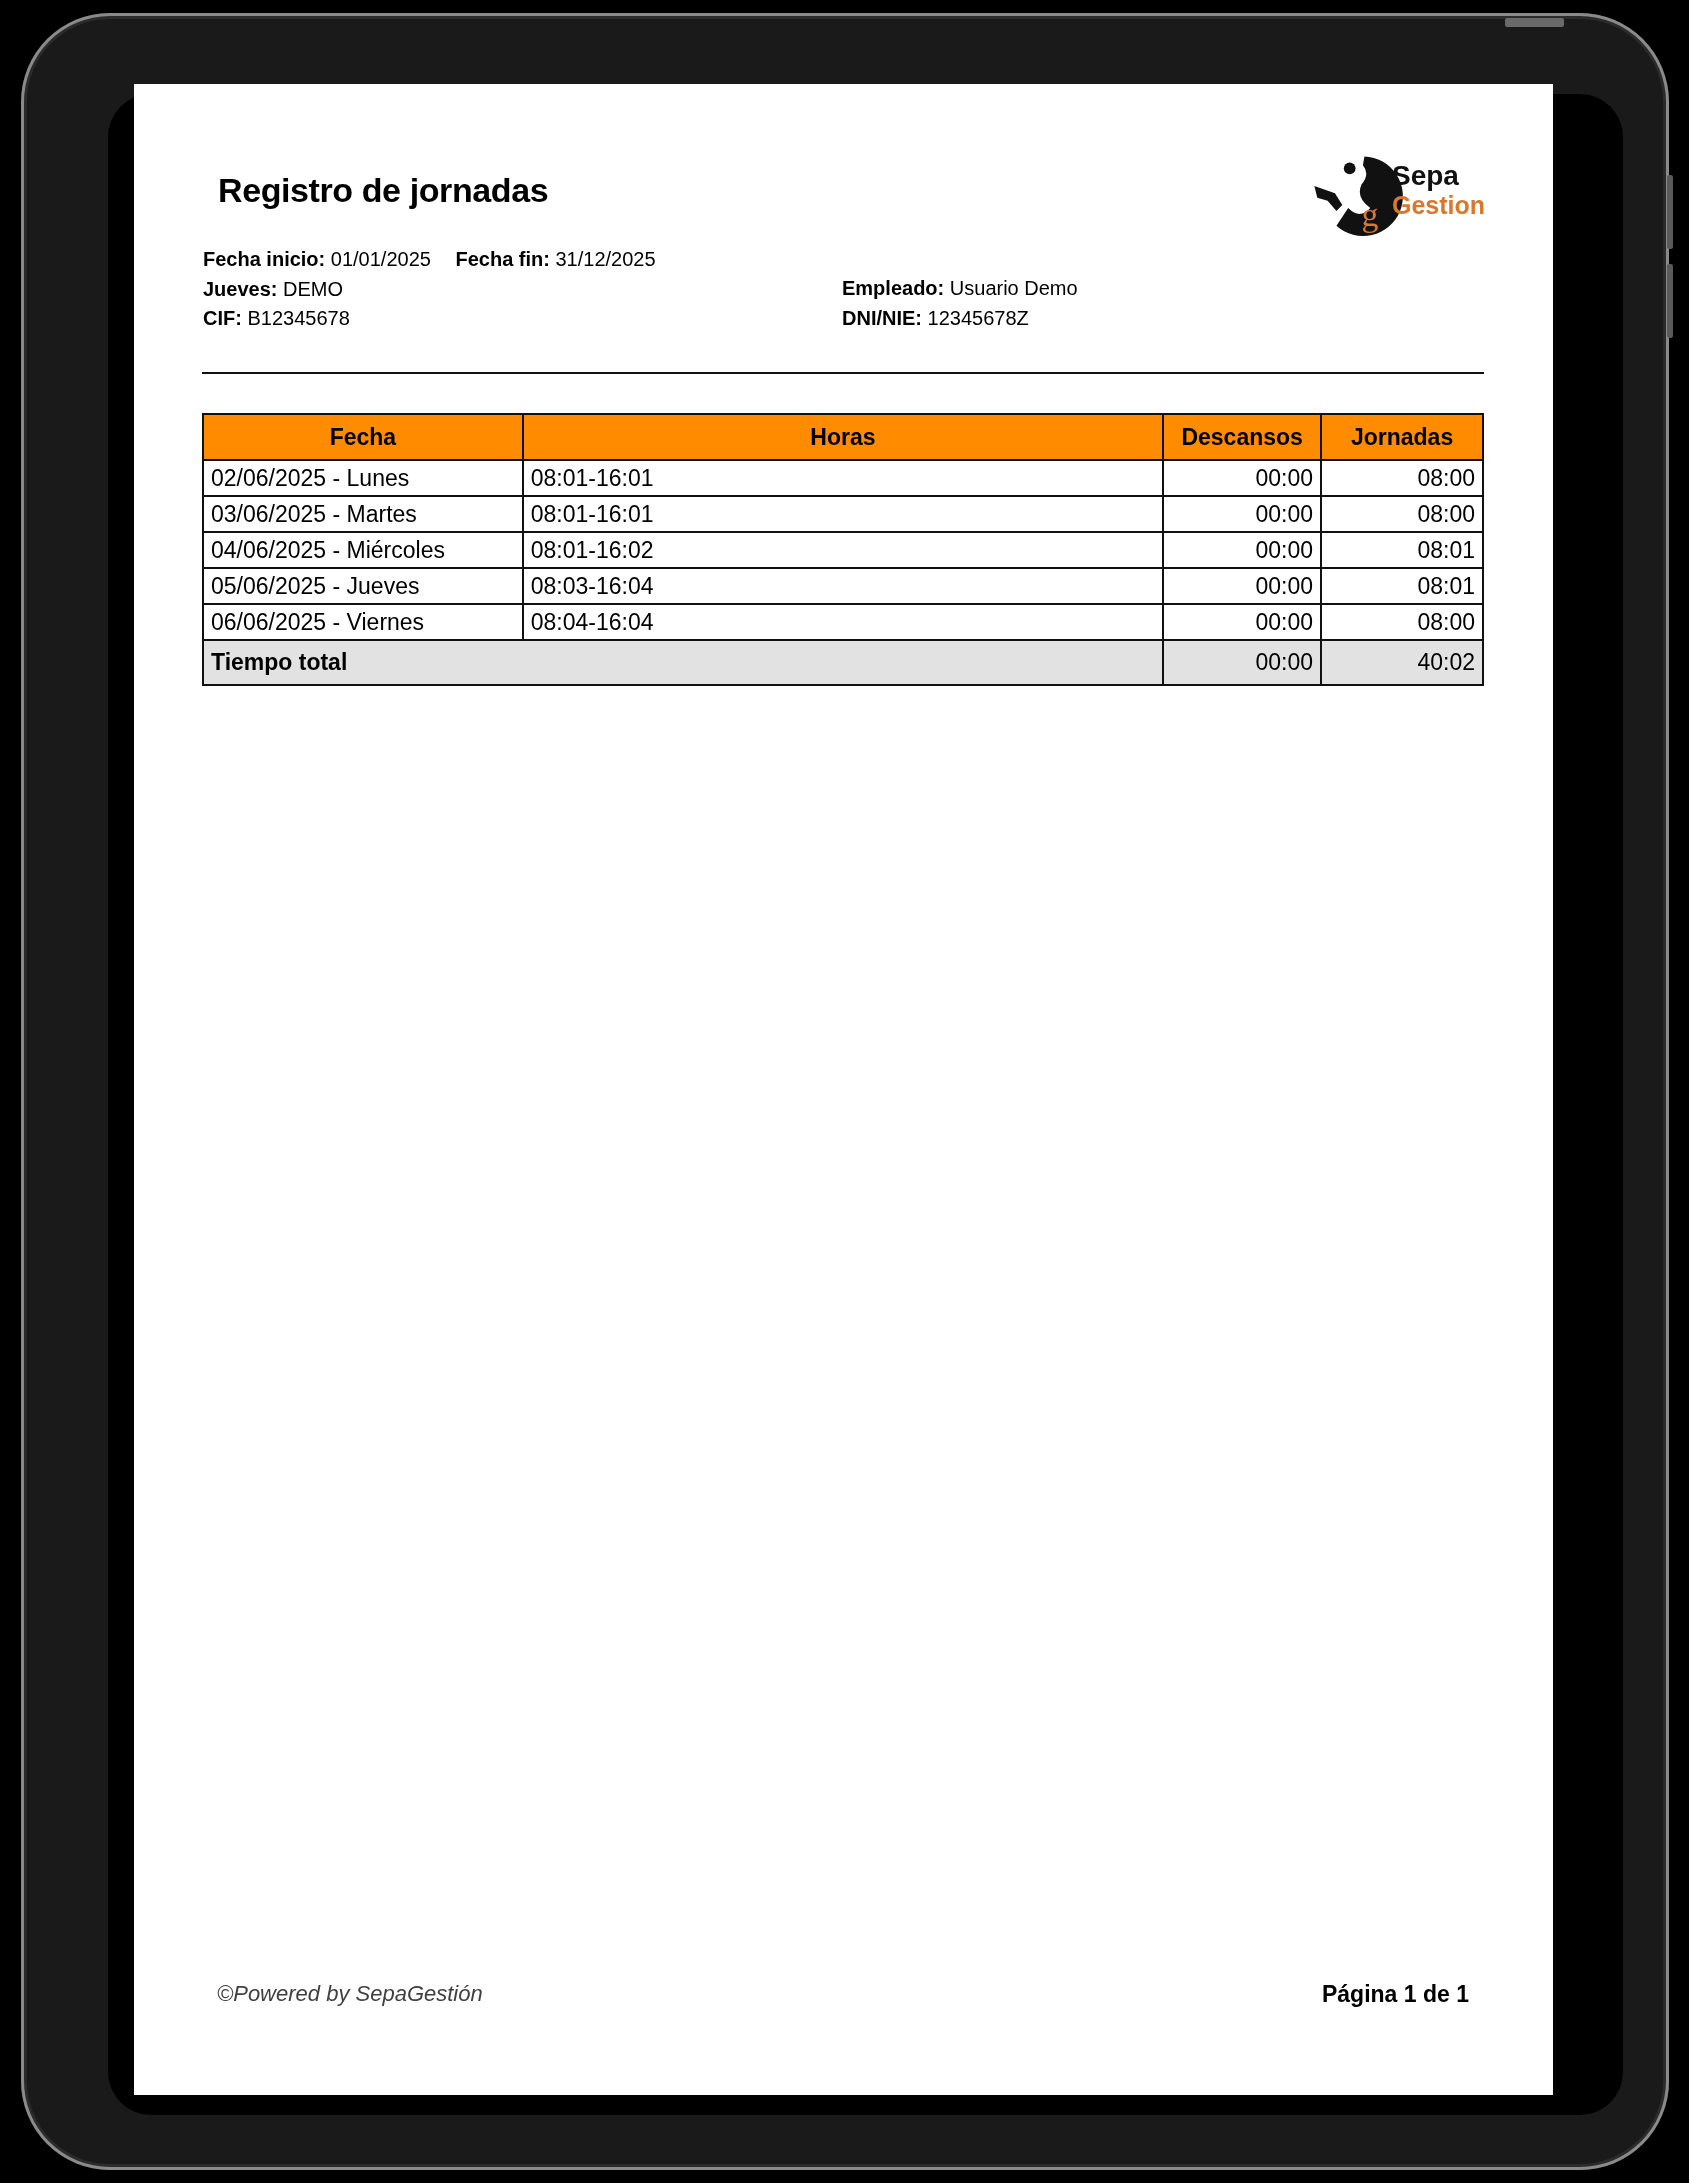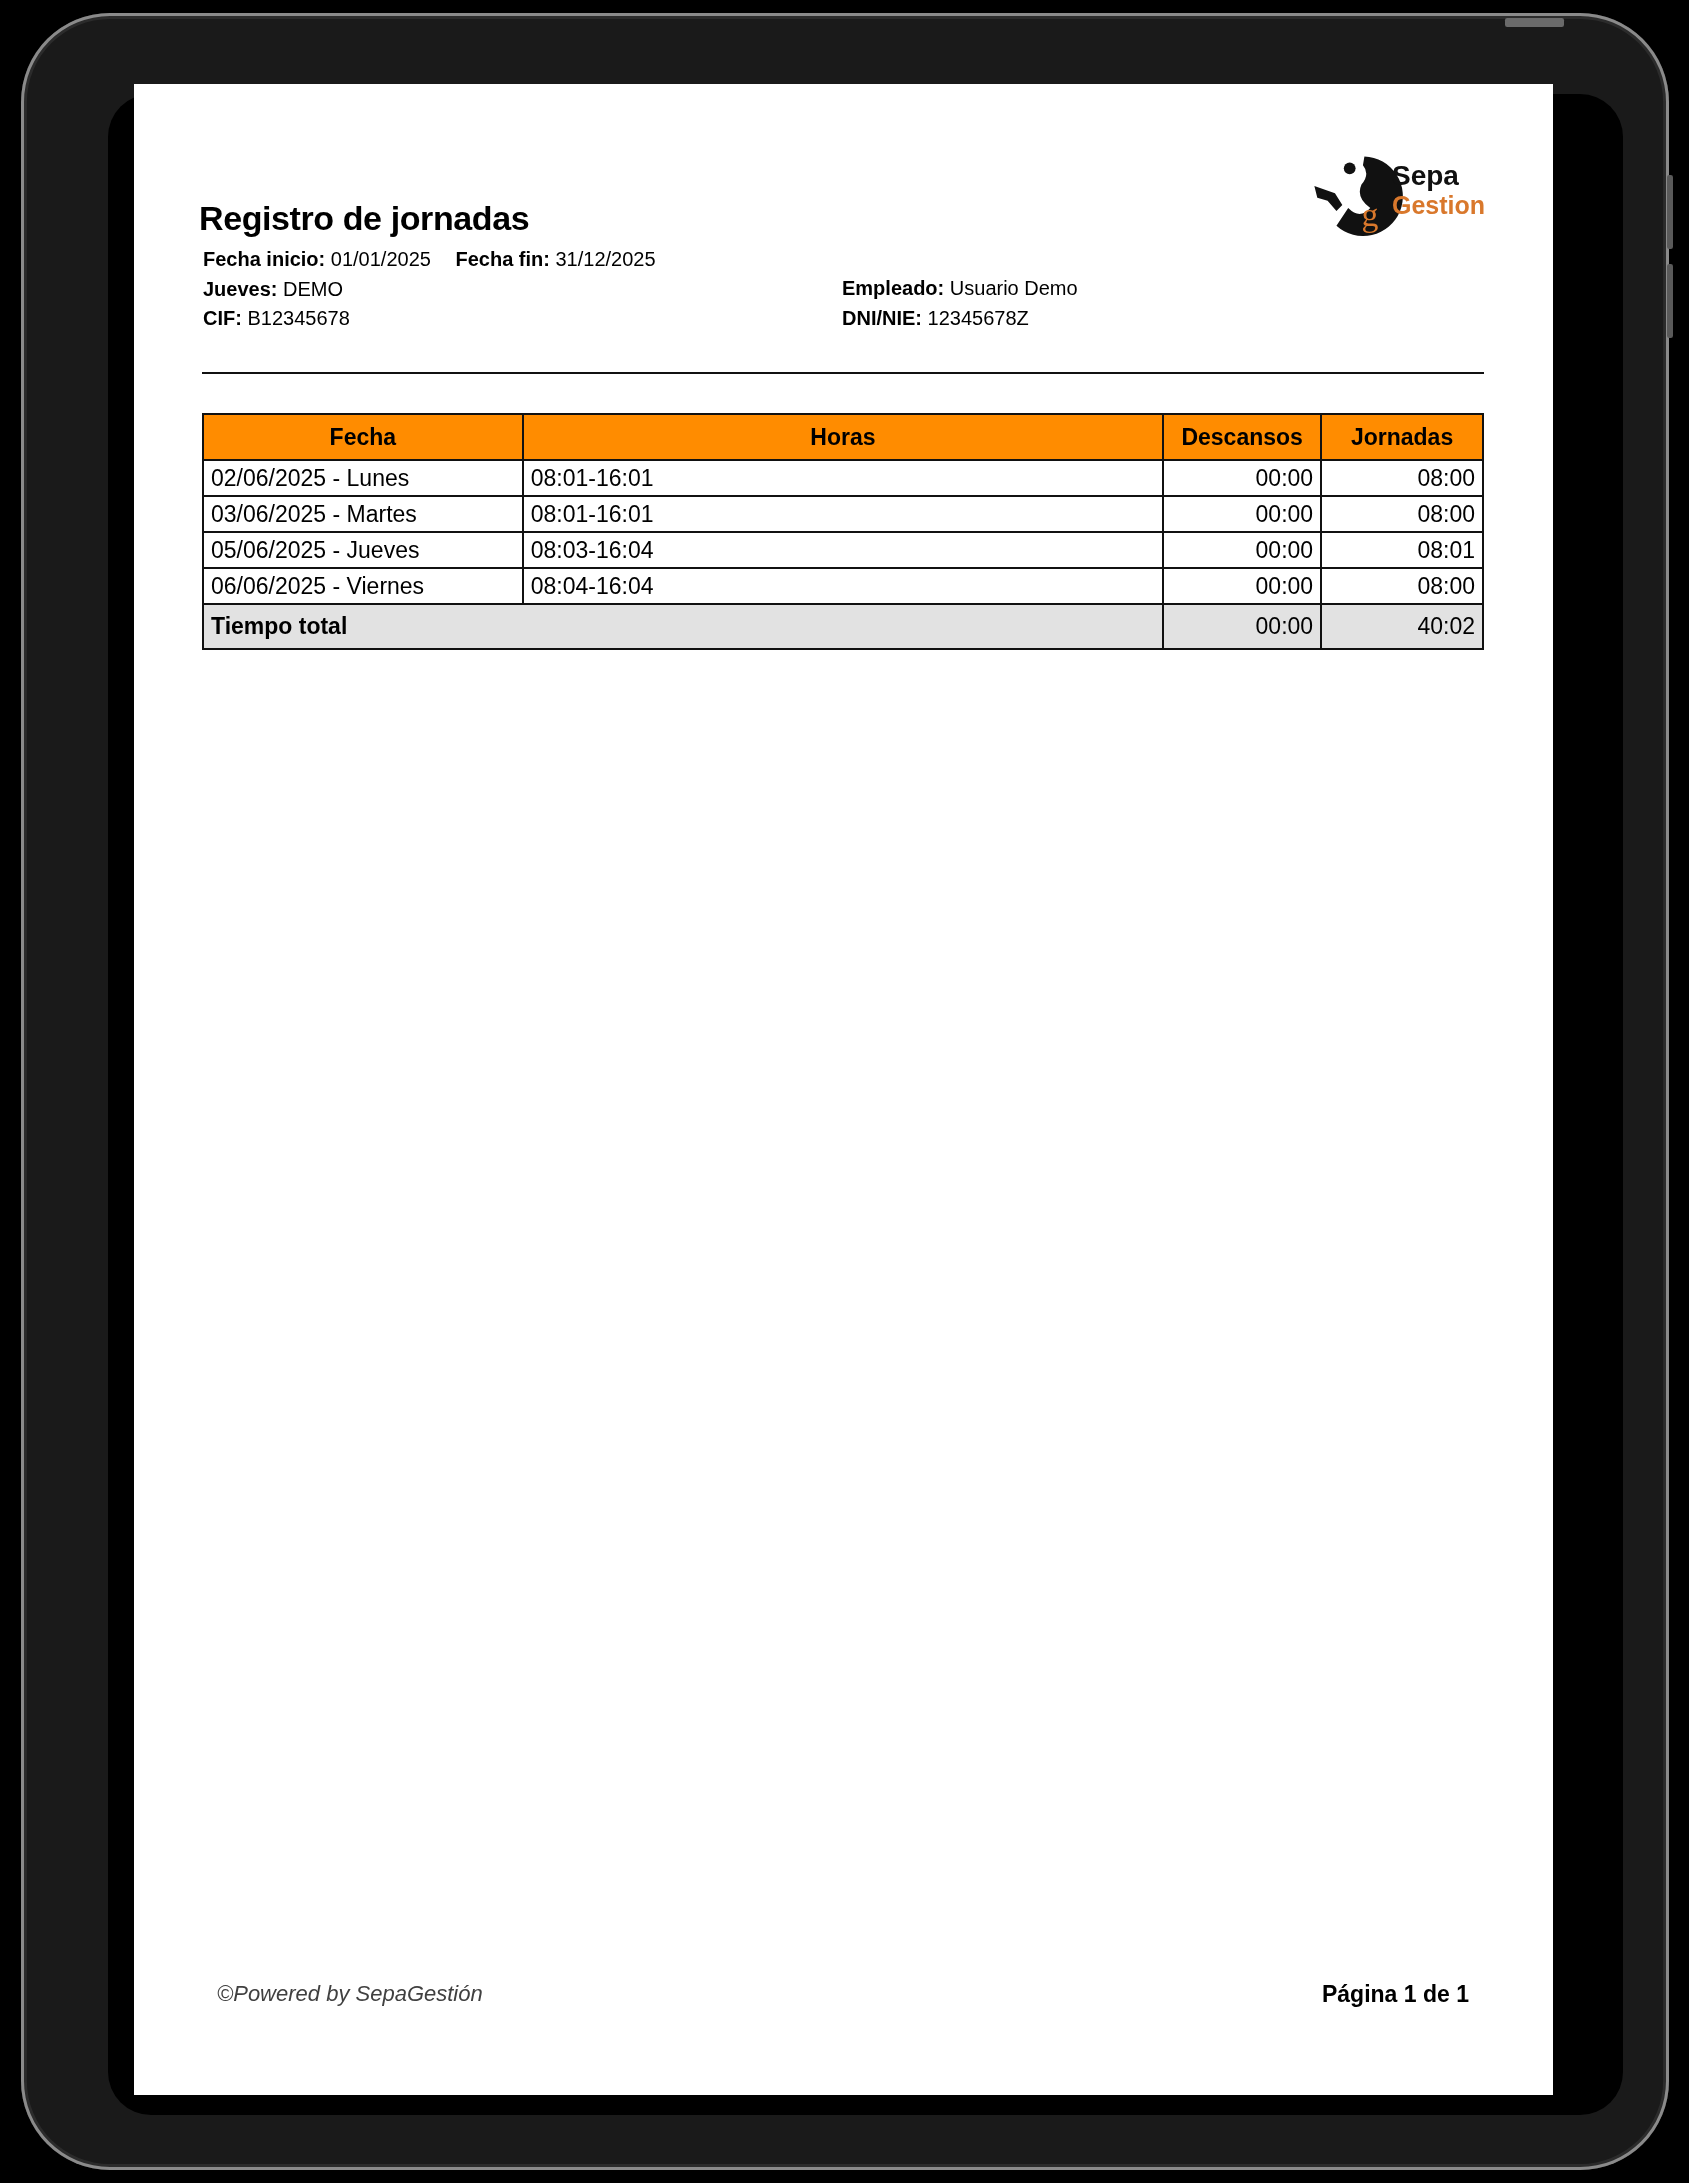--- a/index.html
+++ b/index.html
@@ -14,21 +14,21 @@
   .camera { position:absolute; top:34px; width:22px; height:22px; border-radius:50%;
             background:#0c0c0c; }
   .camera.lens { background:#101018; }
   .camera.lens::after { content:""; position:absolute; left:8.9px; top:8px; width:4.4px; height:5.9px;
             border-radius:50%; background:#3a3aa8; }
   .side-btn { position:absolute; right:-4.4px; width:5.9px; background:#5a5a5a; border-radius:2.2px; }
   .top-btn { position:absolute; top:4.4px; left:1484px; width:59px; height:8.9px; background:#6a6a6a; border-radius:2.2px; }
 
   .page { position:absolute; left:134px; top:84px; width:1419px; height:2011px; background:#fff; color:#000; }
 
-  .title { position:absolute; left:65px; top:87px; font-size:34px; font-weight:bold; letter-spacing:-0.4px;margin-top:28px; }
+  .title { position:absolute; left:84px; top:87px; font-size:34px; font-weight:bold; letter-spacing:-0.4px; }
 
   .meta { position:absolute; font-size:20px; line-height:29.5px; white-space:nowrap; }
   .meta b { font-weight:bold; }
   .meta-left { left:69px; top:161px; }
   .meta-right { left:708px; top:190px; }
   .gap { display:inline-block; width:19px; }
 
   .logo { position:absolute; left:1173px; top:65px; width:184px; height:96px; }
   .logo-text { position:absolute; left:1258px; top:77px; font-weight:bold; line-height:29.5px; }
   .logo-text .sepa { font-size:28px; color:#111; }
@@ -131,20 +131,26 @@
         <td class="num">00:00</td>
         <td class="num">08:00</td>
       </tr>
       <tr>
         <td>03/06/2025 - Martes</td>
         <td>08:01-16:01</td>
         <td class="num">00:00</td>
         <td class="num">08:00</td>
       </tr>
       <tr>
+        <td>04/06/2025 - Miércoles</td>
+        <td>08:01-16:02</td>
+        <td class="num">00:00</td>
+        <td class="num">08:01</td>
+      </tr>
+      <tr>
         <td>05/06/2025 - Jueves</td>
         <td>08:03-16:04</td>
         <td class="num">00:00</td>
         <td class="num">08:01</td>
       </tr>
       <tr>
         <td>06/06/2025 - Viernes</td>
         <td>08:04-16:04</td>
         <td class="num">00:00</td>
         <td class="num">08:00</td>

